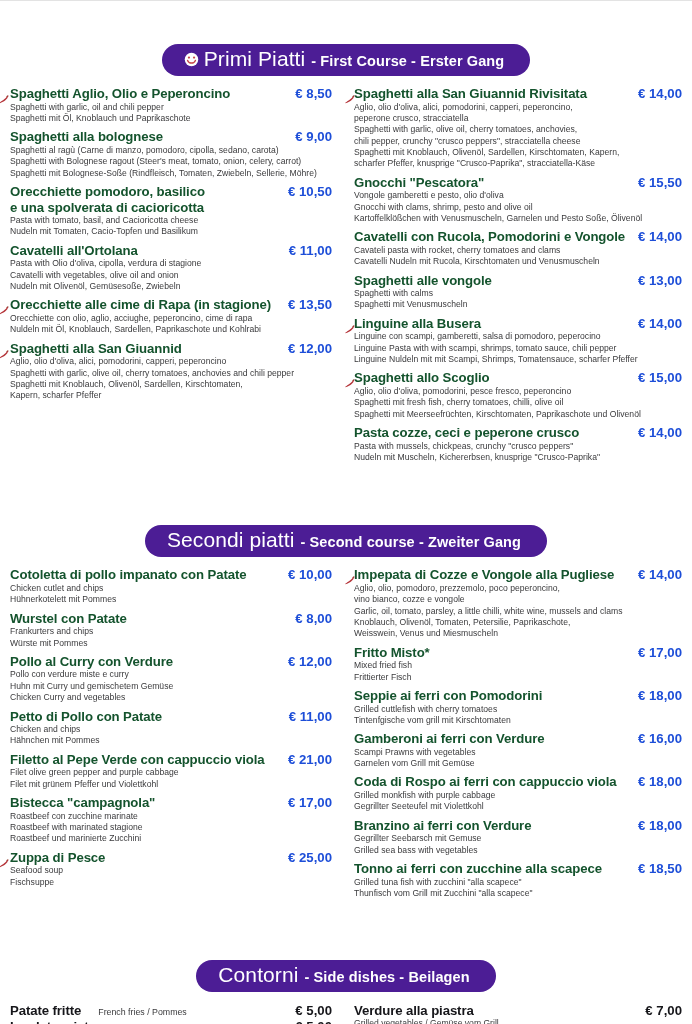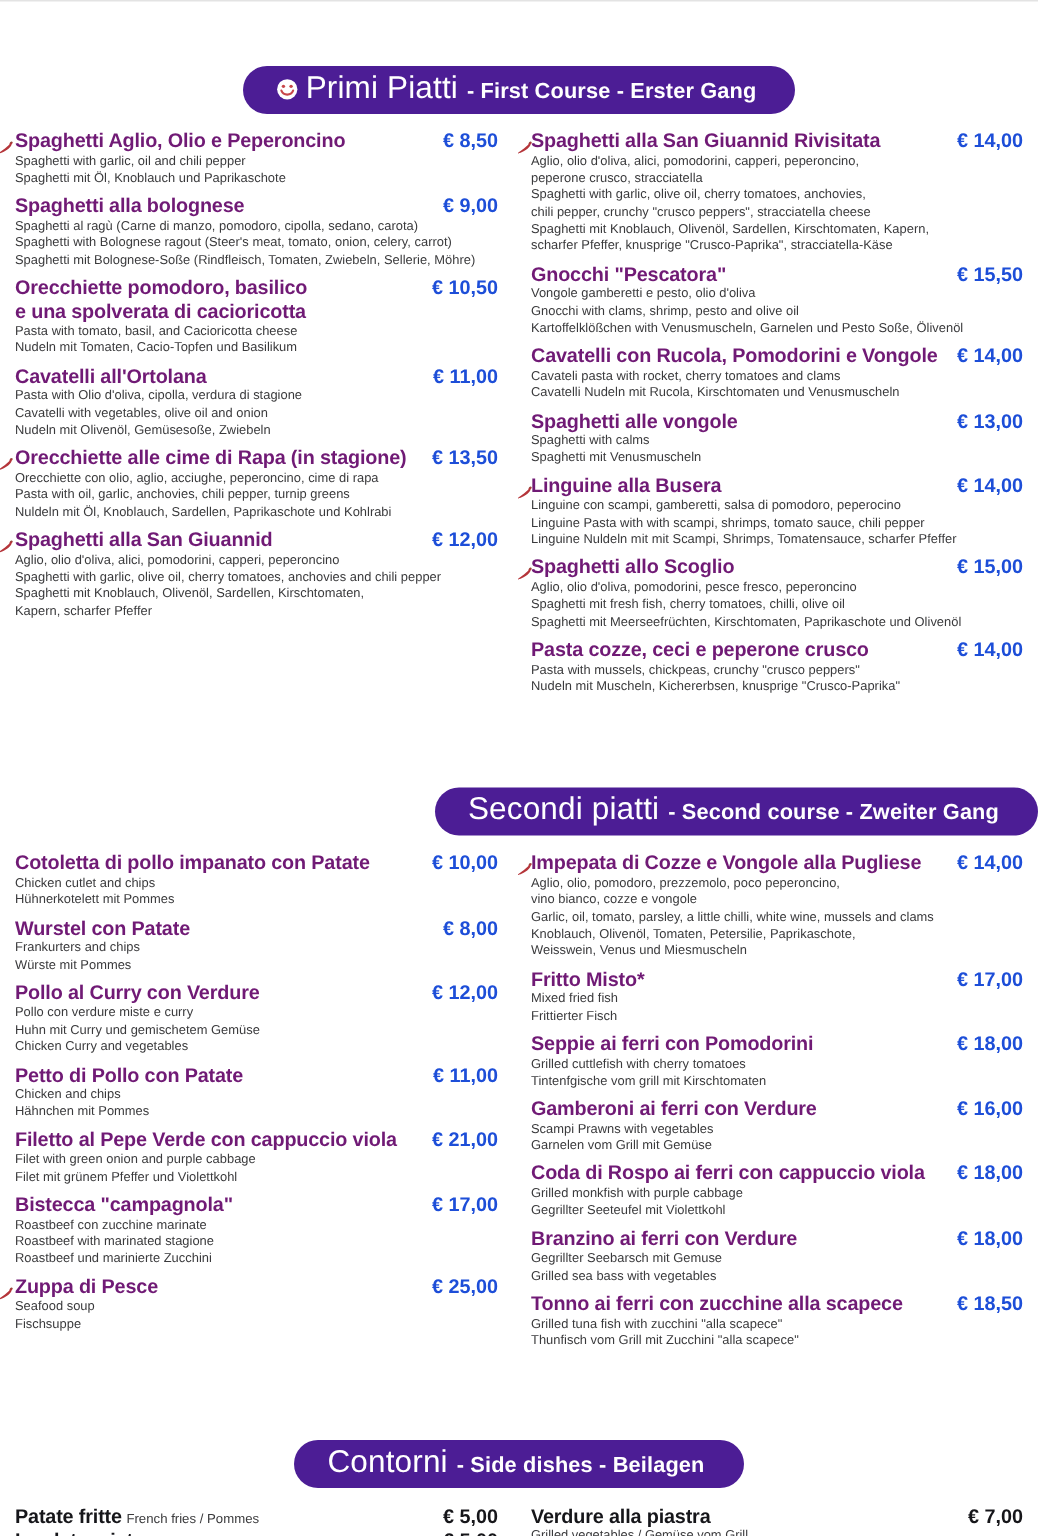--- a/index.html
+++ b/index.html
@@ -82,21 +82,21 @@
     display: flex;
     align-items: flex-start;
     justify-content: space-between;
     gap: 6px;
   }
   .dish-name {
     font-size: 13.2px;
     font-weight: 700;
     line-height: 1.18;
     letter-spacing: -0.1px;
-    color: #701a75;
+    color: #14532d;
     flex: 1 1 auto;
   }
   .dish-price {
     font-size: 13.2px;
     font-weight: 700;
     line-height: 1.18;
     white-space: nowrap;
     color: #1d4ed8;
     flex: 0 0 auto;
     text-align: right;
@@ -121,21 +121,21 @@
   .col-right .chili { left: -9px; }
 
   
   .side-row {
     display: flex;
     align-items: baseline;
     justify-content: space-between;
     gap: 8px;
     margin-bottom: 1px;
   }
-  .side-left { display: flex; align-items: baseline; gap: 3px; }
+  .side-left { display: flex; align-items: baseline; gap: 17px; }
   .side-name {
     font-size: 13.2px;
     font-weight: 700;
     color: #16161a;
     letter-spacing: -0.1px;
   }
   .side-desc {
     font-size: 8.8px;
     color: #3a3a3c;
   }
@@ -149,21 +149,21 @@
     font-size: 8.6px;
     color: #3a3a3c;
     line-height: 1.3;
   }
   .side-stack { margin-bottom: 3px; }
   .side-stack .side-row { margin-bottom: 0; }
 
   
   .sec-primi-banner   { margin-top: 43px; }
   .sec-primi-body     { margin-top: 10px; }
-  .sec-secondi-banner { margin-top: 57px; justify-content: flex-end; }
+  .sec-secondi-banner { margin-top: 57px; }
   .sec-secondi-body   { margin-top: 10px; }
   .sec-contorni-banner{ margin-top: 56px; align-items: center; }
   .sec-contorni-body  { margin-top: 11px; }
 </style>
 </head>
 <body>
 
 <div class="page">
 
   <div class="banner-wrap sec-primi-banner">
@@ -233,21 +233,20 @@
           <span class="chili"><svg viewBox="0 0 20 18" width="10" height="9" aria-hidden="true">
               <path d="M18.5 1.2 C17.2 0.6 15.8 1.3 15.2 2.4 C14.6 3.4 14.9 4.1 14.2 4.9 C12.6 6.7 9.5 9.2 6.2 11.6 C3.9 13.3 1.8 14.7 0.8 15.5 C0.3 15.9 0.6 16.6 1.2 16.5 C2.7 16.2 5.4 15.2 8.2 13.7 C12.0 11.6 15.3 8.9 16.6 6.7 C17.3 5.5 17.2 4.6 17.8 3.9 C18.4 3.2 19.3 2.6 18.5 1.2 Z" fill="#b5353a"></path>
               <path d="M15.6 2.2 C16.2 1.5 17.3 1.2 18.2 1.6" fill="none" stroke="#7a5a3a" stroke-width="0.9" stroke-linecap="round"></path>
             </svg></span>
           <div class="dish-head">
             <div class="dish-name">Orecchiette alle cime di Rapa (in stagione)</div>
             <div class="dish-price">€ 13,50</div>
           </div>
           <div class="desc-block">
             <div class="desc">Orecchiette con olio, aglio, acciughe, peperoncino, cime di rapa</div>
-            <div class="desc">Pasta with oil, garlic, anchovies, chili pepper, turnip greens</div>
             <div class="desc">Nuldeln mit Öl, Knoblauch, Sardellen, Paprikaschote und Kohlrabi</div>
           </div>
         </div>
         <div class="dish">
           <span class="chili"><svg viewBox="0 0 20 18" width="10" height="9" aria-hidden="true">
               <path d="M18.5 1.2 C17.2 0.6 15.8 1.3 15.2 2.4 C14.6 3.4 14.9 4.1 14.2 4.9 C12.6 6.7 9.5 9.2 6.2 11.6 C3.9 13.3 1.8 14.7 0.8 15.5 C0.3 15.9 0.6 16.6 1.2 16.5 C2.7 16.2 5.4 15.2 8.2 13.7 C12.0 11.6 15.3 8.9 16.6 6.7 C17.3 5.5 17.2 4.6 17.8 3.9 C18.4 3.2 19.3 2.6 18.5 1.2 Z" fill="#b5353a"></path>
               <path d="M15.6 2.2 C16.2 1.5 17.3 1.2 18.2 1.6" fill="none" stroke="#7a5a3a" stroke-width="0.9" stroke-linecap="round"></path>
             </svg></span>
           <div class="dish-head">
             <div class="dish-name">Spaghetti alla San Giuannid</div>
@@ -403,21 +402,21 @@
             <div class="desc">Chicken and chips</div>
             <div class="desc">Hähnchen mit Pommes</div>
           </div>
         </div>
         <div class="dish">
           <div class="dish-head">
             <div class="dish-name">Filetto al Pepe Verde con cappuccio viola</div>
             <div class="dish-price">€ 21,00</div>
           </div>
           <div class="desc-block">
-            <div class="desc">Filet with green onion and purple cabbage</div>
+            <div class="desc">Filet olive green pepper and purple cabbage</div>
             <div class="desc">Filet mit grünem Pfeffer und Violettkohl</div>
           </div>
         </div>
         <div class="dish">
           <div class="dish-head">
             <div class="dish-name">Bistecca "campagnola"</div>
             <div class="dish-price">€ 17,00</div>
           </div>
           <div class="desc-block">
             <div class="desc">Roastbeef con zucchine marinate</div>

